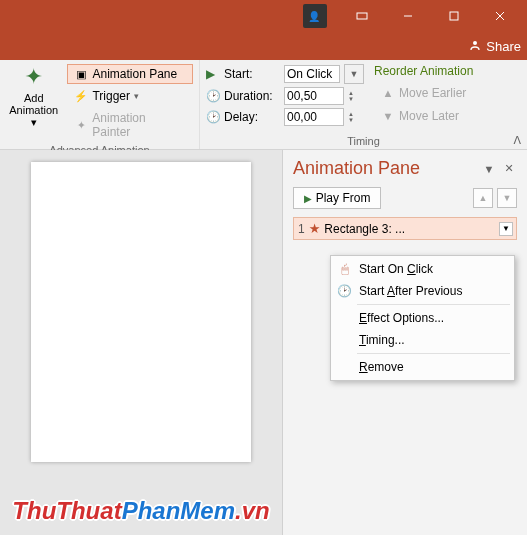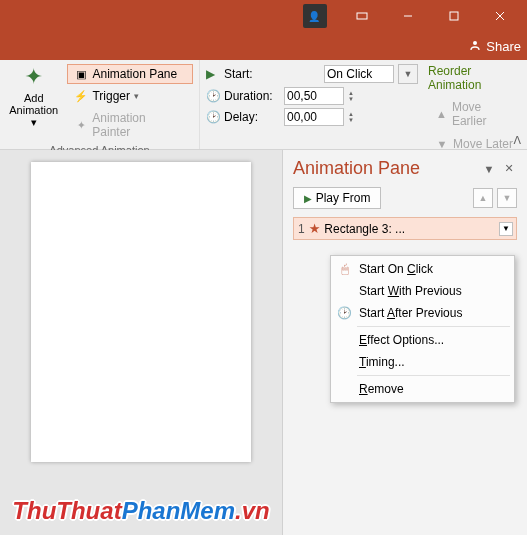--- a/index.html
+++ b/index.html
@@ -136,21 +136,21 @@
     </div>
     <div class="ribbon-group-label">Advanced Animation</div>
   </div>
 
   <div class="ribbon-group" style="flex:1;border-right:none;">
     <div style="display:flex;gap:10px;">
       <div class="stack" style="gap:3px;">
         <div class="timing-row">
           <span class="ic" style="color:#3b7a3b;">▶</span>
           <span class="lab">Start:</span>
-          <input type="text" readonly="" style="width: 70px; margin-left: 40px;" value="On Click">
+          <input type="text" readonly="" style="width: 56px;" value="On Click">
           <div class="select-arrow">▼</div>
         </div>
         <div class="timing-row">
           <span class="ic">🕑</span>
           <span class="lab">Duration:</span>
           <input type="text" value="00,50" style="">
           <div class="spinner">
               <span>▲</span>
               <span>▼</span>
             </div>
@@ -216,23 +216,20 @@
     </div>
   </div>
 </div>
 
 <div class="ctxmenu">
   <div class="ctxitem">
     <span class="cic">🖱</span>
     <span><span>Start On </span><span class="underline">C</span><span>lick</span></span>
   </div>
   <div class="ctxitem">
-    <span><span>Start </span><span class="underline">W</span><span>ith Previous</span></span>
-  </div>
-  <div class="ctxitem">
     <span class="cic" style="color:#365f91;">🕑</span>
     <span><span>Start </span><span class="underline">A</span><span>fter Previous</span></span>
   </div>
   <div class="ctxsep"></div>
   <div class="ctxitem">
     <span><span class="underline">E</span><span>ffect Options...</span></span>
   </div>
   <div class="ctxitem">
     <span><span class="underline">T</span><span>iming...</span></span>
   </div>

